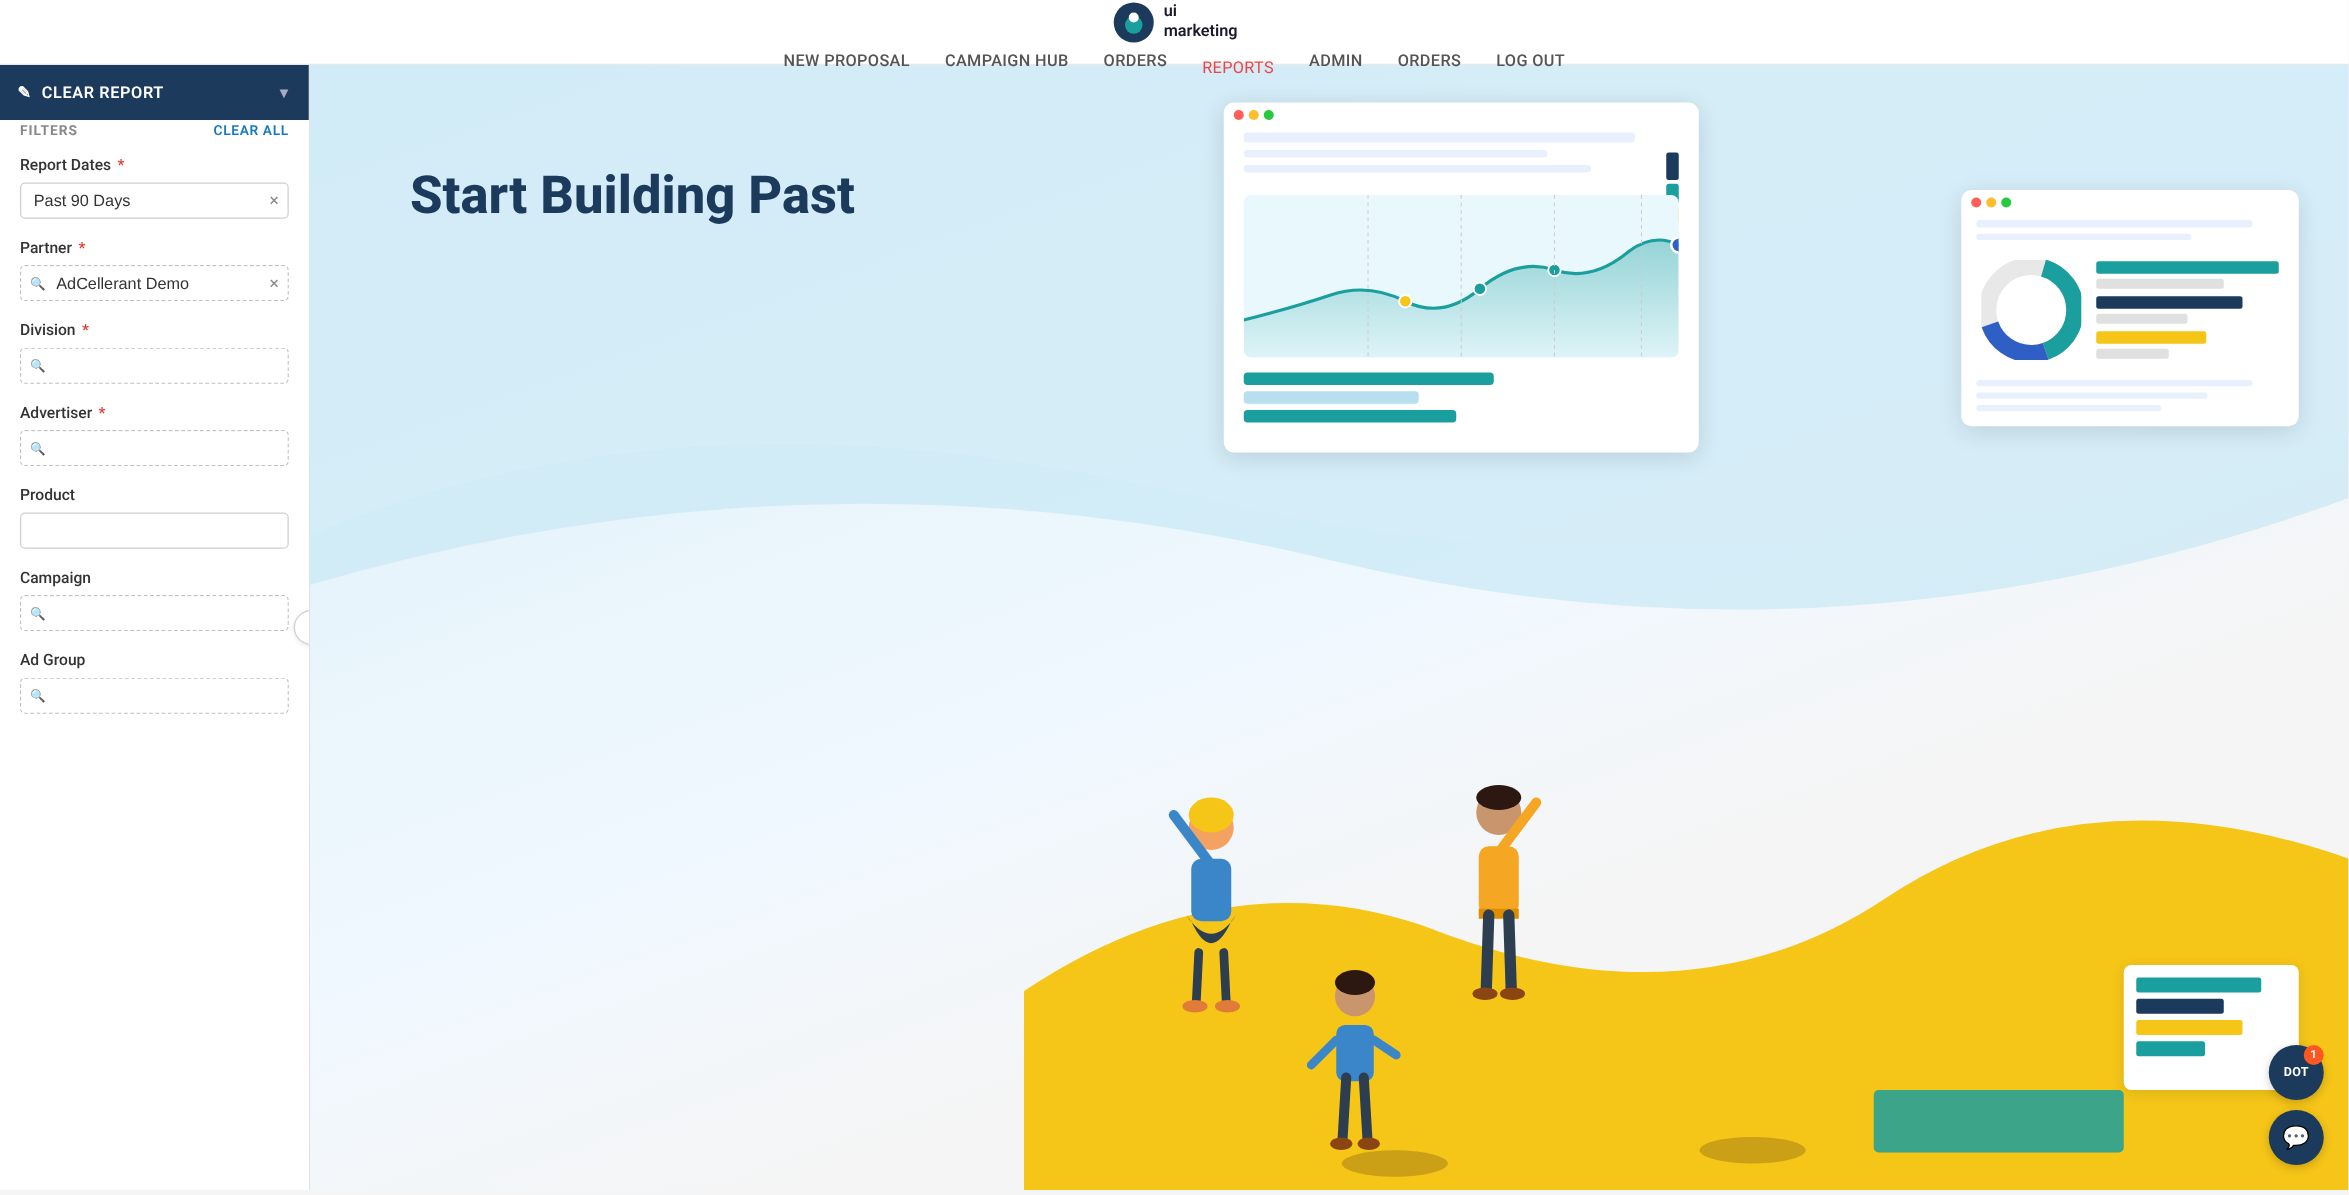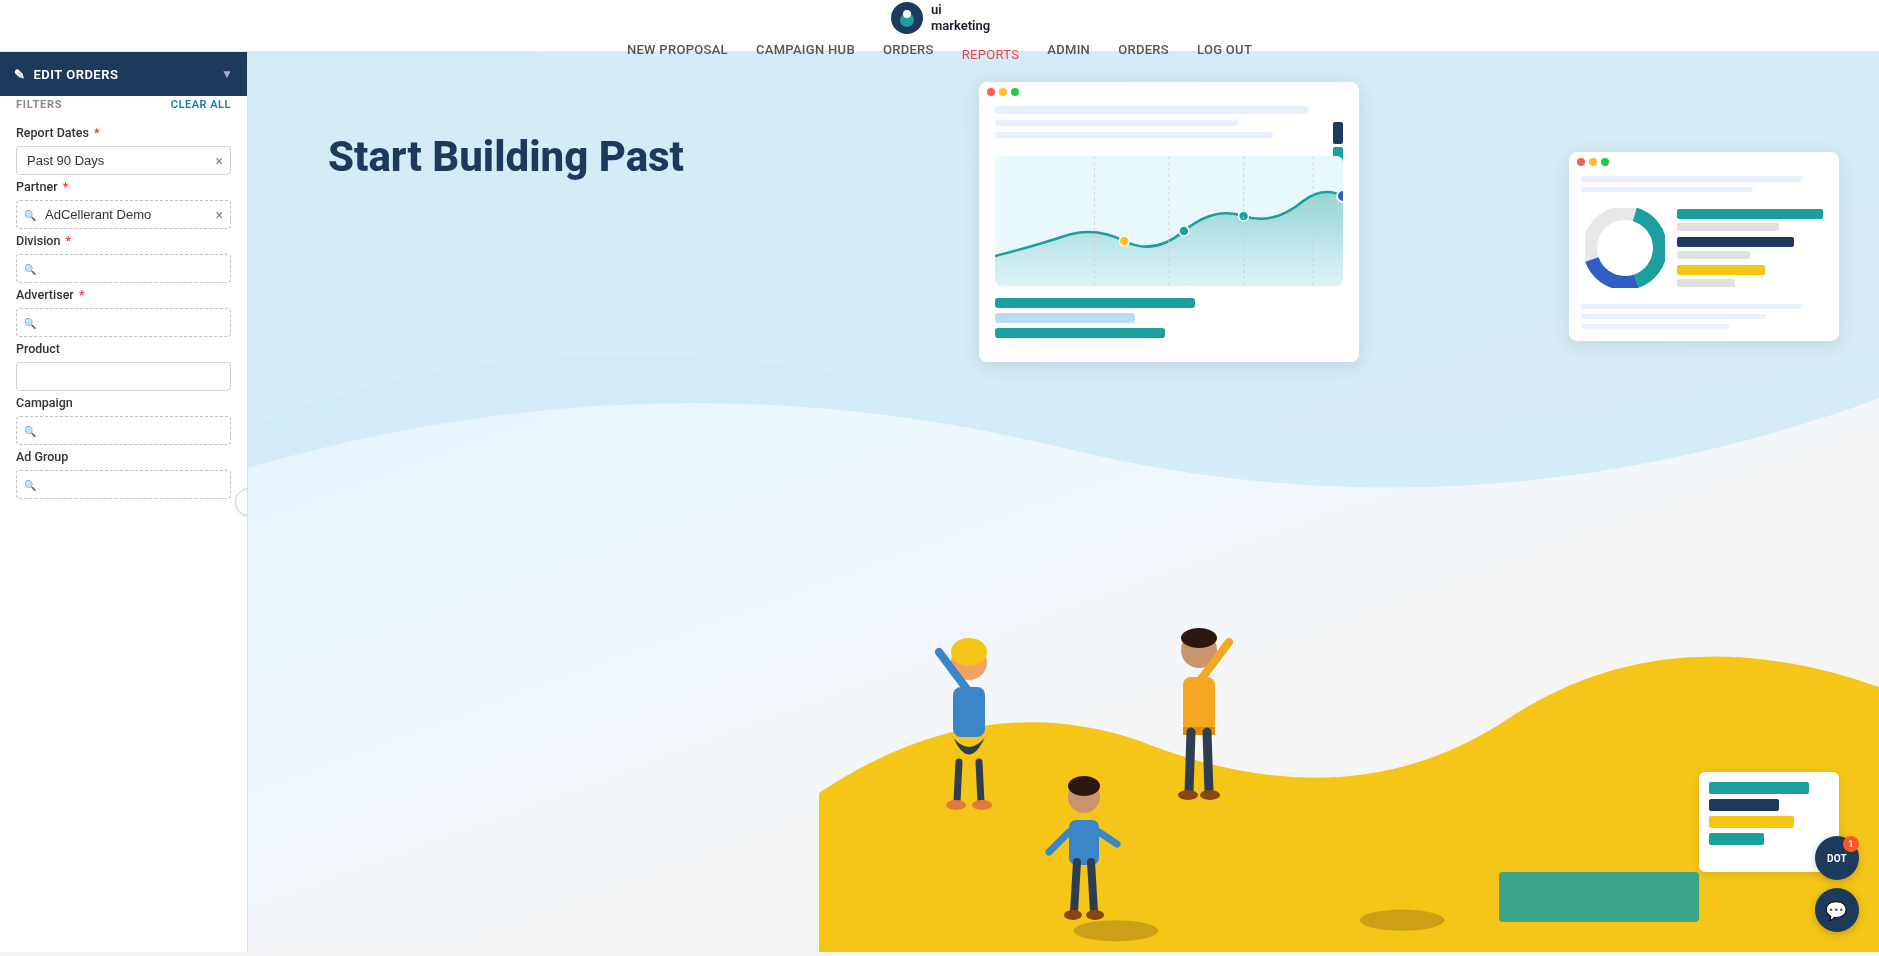--- a/index.html
+++ b/index.html
@@ -35,21 +35,21 @@
     }
     .sidebar-header-left { display: flex; align-items: center; gap: 8px; font-size: 13px; font-weight: 600; letter-spacing: 0.5px; }
     .edit-icon { font-size: 13px; }
     .chevron-down { font-size: 12px; color: #aac; }
 
     .sidebar-filters { padding: 2px 16px 16px; }
     .filters-row { display: flex; align-items: center; justify-content: space-between; margin-bottom: 14px; }
     .filters-label { font-size: 11px; font-weight: 700; color: #888; letter-spacing: 0.8px; text-transform: uppercase; }
     .clear-all { font-size: 11px; color: #1a7abf; font-weight: 600; cursor: pointer; text-transform: uppercase; letter-spacing: 0.5px; }
 
-    .filter-group { margin-bottom: 4px; }
+    .filter-group { margin-bottom: 16px; }
     .filter-label { font-size: 12.5px; color: #333; font-weight: 500; margin-bottom: 6px; }
     .filter-label .required { color: #e53935; margin-left: 2px; }
     .select-wrapper { position: relative; }
     .select-wrapper select {
       width: 100%; border: 1px solid #d0d0d0; border-radius: 4px;
       padding: 6px 28px 6px 10px; font-size: 13px; color: #333;
       background: #fff; cursor: pointer; appearance: none; outline: none;
     }
     .select-clear {
       position: absolute; right: 8px; top: 50%; transform: translateY(-50%);
@@ -177,21 +177,21 @@
       <a class="nav-link">LOG OUT</a>
     </div>
 </nav>
 
 <div class="main-layout">
 
   <aside class="sidebar">
     <div class="sidebar-header">
       <div class="sidebar-header-left">
         <span class="edit-icon">✎</span>
-        <span>EDIT ORDERS</span>
+        <span>CLEAR REPORT</span>
       </div>
       <span class="chevron-down">▼</span>
     </div>
 
     <div class="sidebar-filters">
       <div class="filters-row">
         <span class="filters-label">FILTERS</span>
         <span class="clear-all">CLEAR ALL</span>
       </div>
 

